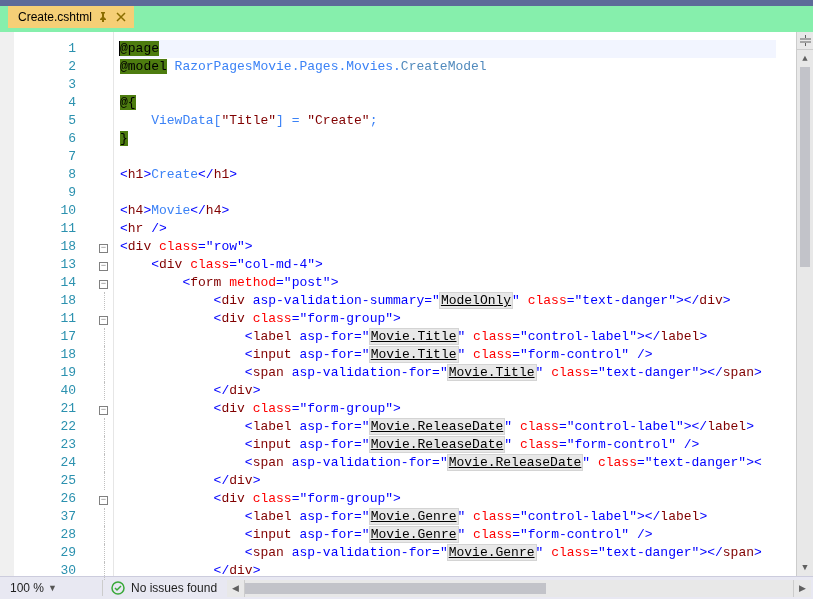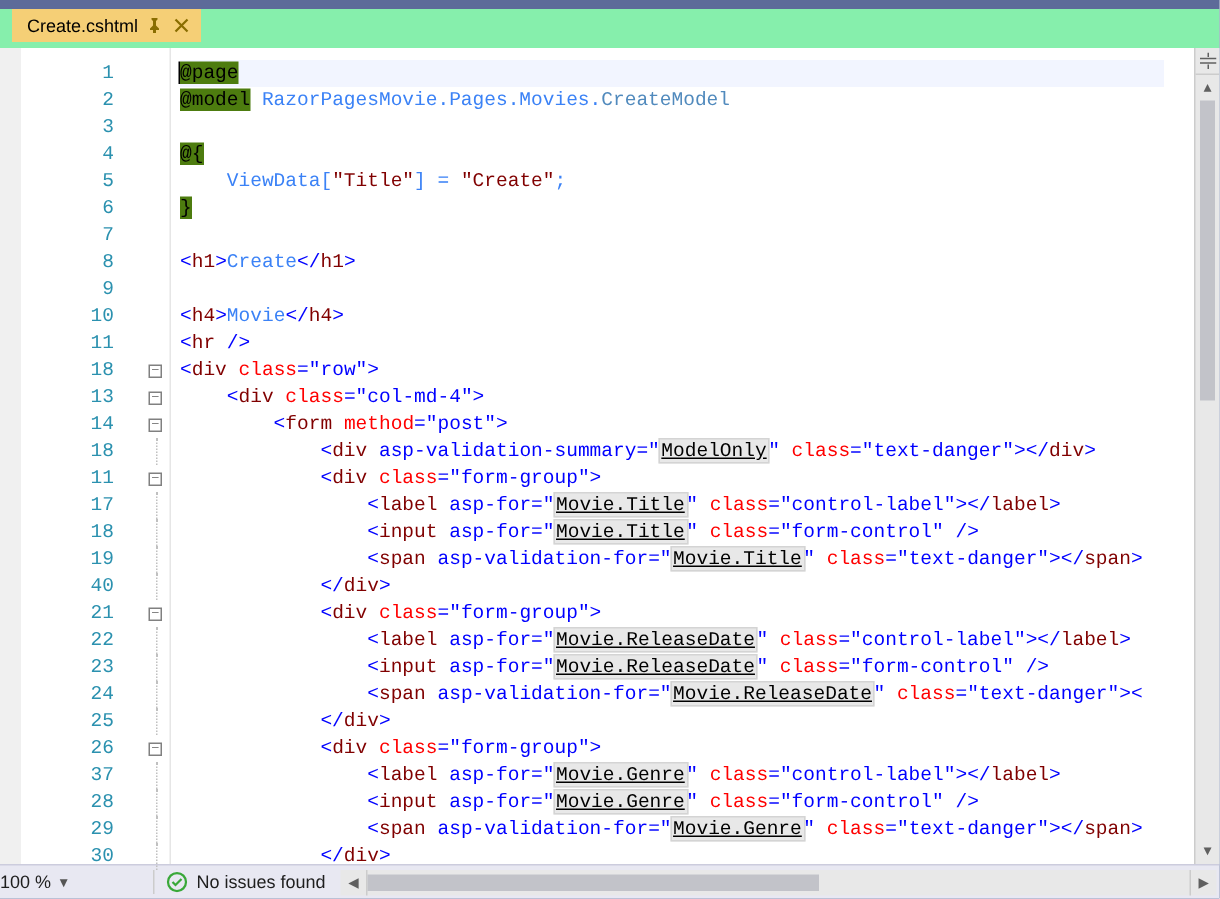--- a/index.html
+++ b/index.html
@@ -105,21 +105,21 @@
   .statusbar {
     height: 23px;
     background: #e8e8f2;
     display: flex;
     align-items: center;
     font-family: "Segoe UI", Tahoma, sans-serif;
     font-size: 12px;
     color: #1e1e1e;
     border-top:1px solid #ccd;
   }
-  .statusbar .zoom { width: 94px; display:flex;align-items:center;gap:4px;}
+  .statusbar .zoom { width: 94px; padding-left:10px; display:flex;align-items:center;gap:4px;}
   .statusbar .zoom-caret{font-size:9px;color:#555;}
   .statusbar .divider { width:1px;height:16px;background:#ccc;margin:0 8px; }
   .statusbar .check { color:#39a839;margin-right:6px;display:inline-flex;}
   .statusbar .hscroll { flex:1;display:flex;align-items:center;margin-left:10px;margin-right:2px;}
   .statusbar .hscroll .harrow{width:17px;height:17px;display:flex;align-items:center;justify-content:center;background:#e8e8e8;color:#606060;font-size:9px;}
   .statusbar .hscroll .htrack{flex:1;height:17px;background:#e8e8e8;position:relative;border-left:1px solid #ccc;border-right:1px solid #ccc;}
   .statusbar .hscroll .hthumb{position:absolute;left:0;top:3px;bottom:3px;width:55%;background:#c2c3c9;}
   svg{display:block;}
   .caret{display:inline-block;border-left:1px solid #000;height:15px;vertical-align:middle;margin-left:-1px;}
   .brk-margin{ width:14px; background:#f0f0f0; }

